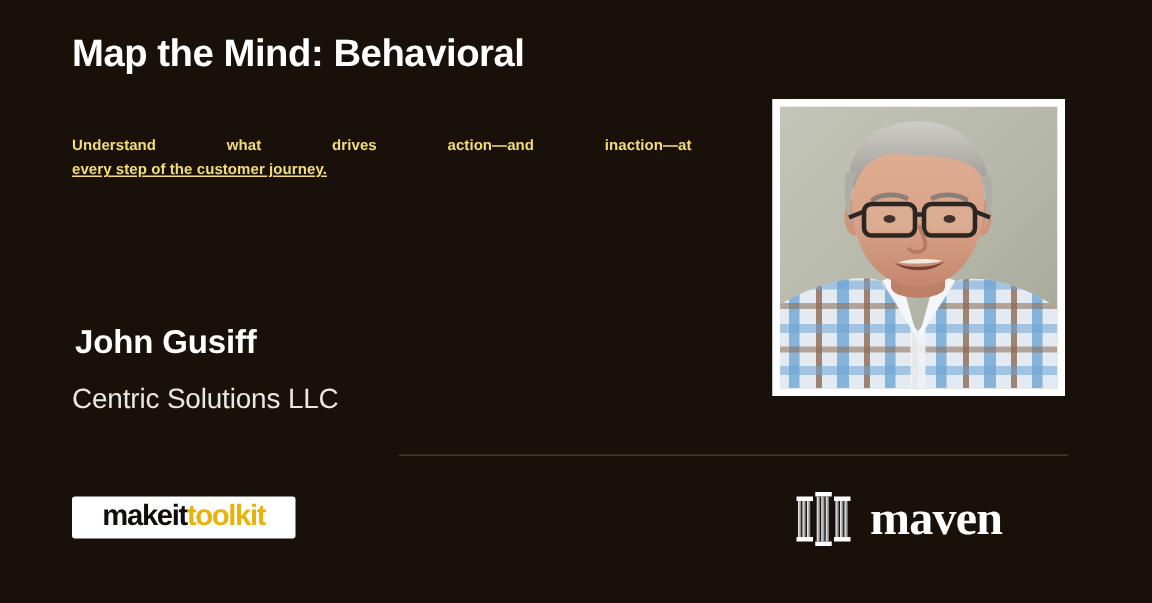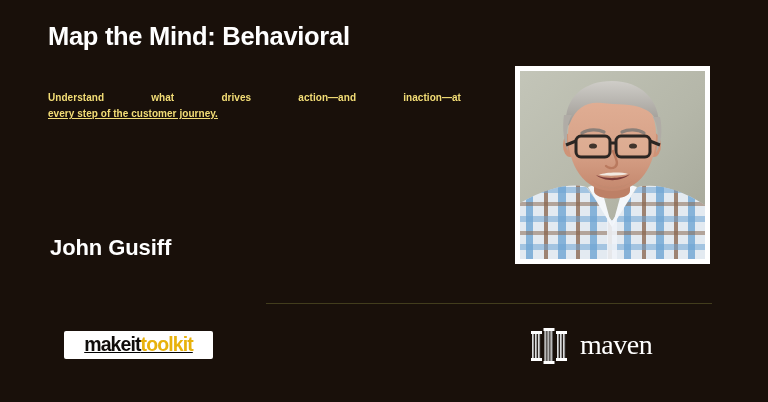--- a/index.html
+++ b/index.html
@@ -58,21 +58,20 @@
 
   .speaker-name {
     position: absolute;
     left: 50px;
     top: 215px;
     color: #ffffff;
     font-size: 22px;
     font-weight: bold;
     letter-spacing: -0.1px;
     white-space: nowrap;
-    margin-top: 20px;
   }
 
   .speaker-role {
     position: absolute;
     left: 48px;
     top: 253px;
     width: 330px;
     color: #e9e7e4;
     font-size: 18.6px;
     font-weight: normal;
@@ -87,31 +86,30 @@
     top: 303px;
     width: 446px;
     height: 1px;
     background: #45401f;
     opacity: 0.95;
   }
 
   
   .mit-logo {
     position: absolute;
-    left: 64px;
+    left: 48px;
     top: 331px;
     width: 149px;
     height: 28px;
     background: #ffffff;
     border-radius: 2px;
     display: flex;
     align-items: center;
     justify-content: center;
     overflow: hidden;
-    text-decoration: underline;
   }
   .mit-wordmark {
     font-family: "Liberation Sans", sans-serif;
     font-size: 19.5px;
     font-weight: bold;
     letter-spacing: -0.9px;
     line-height: 1;
     white-space: nowrap;
   }
   .mit-a { color: #100d0b; }
@@ -151,22 +149,22 @@
   .maven-mark {
     width: 38px;
     height: 38px;
     margin-right: 12px;
     flex: none;
   }
   .maven-mark svg { display: block; width: 38px; height: 38px; }
   .maven-word {
     color: #ffffff;
     font-family: "Liberation Serif", serif;
-    font-weight: normal;
-    font-size: 28px;
+    font-weight: bold;
+    font-size: 32px;
     line-height: 1;
     letter-spacing: -0.5px;
     white-space: nowrap;
     transform: translateY(-1px);
   }
 </style>
 </head>
 <body>
 
 <div id="promo-card">
@@ -176,20 +174,21 @@
   </div>
 
   <div class="subhead">
     <span class="sub-line-1">Understand what drives action—and inaction—at</span>
     <span class="sub-line-2">every step of the customer journey.</span>
   </div>
 
   <div class="speaker-name">John Gusiff</div>
 
   <div class="speaker-role">
+    <span class="role-line">Centric Solutions LLC</span>
   </div>
 
   <div class="rule"></div>
 
   <div class="mit-logo">
     <span class="mit-wordmark"><span class="mit-a">makeit</span><span class="mit-b">toolkit</span></span>
   </div>
 
   <div class="headshot-frame">
     <div class="headshot">

